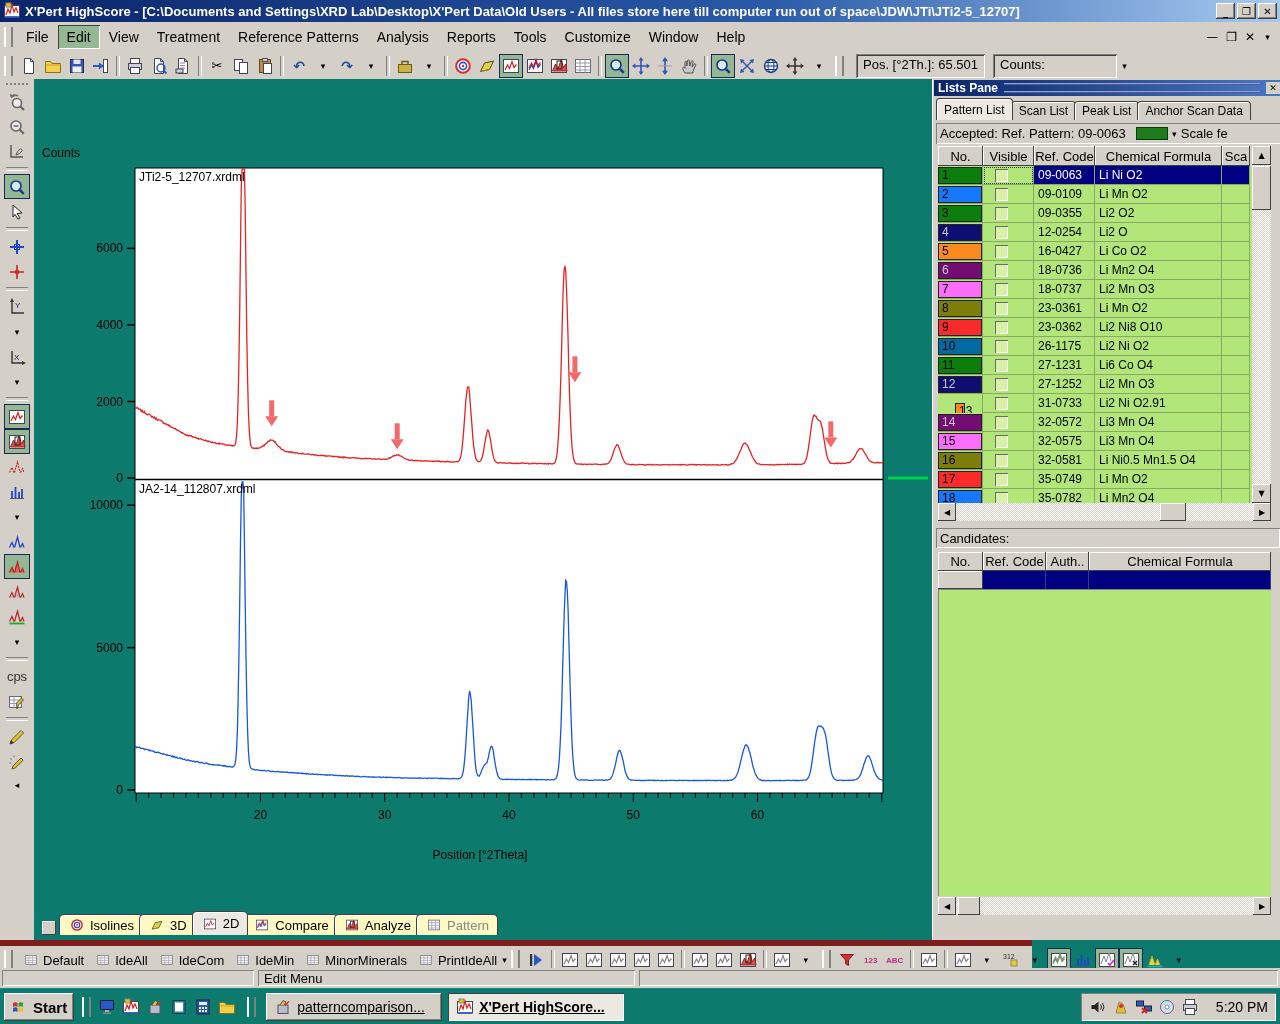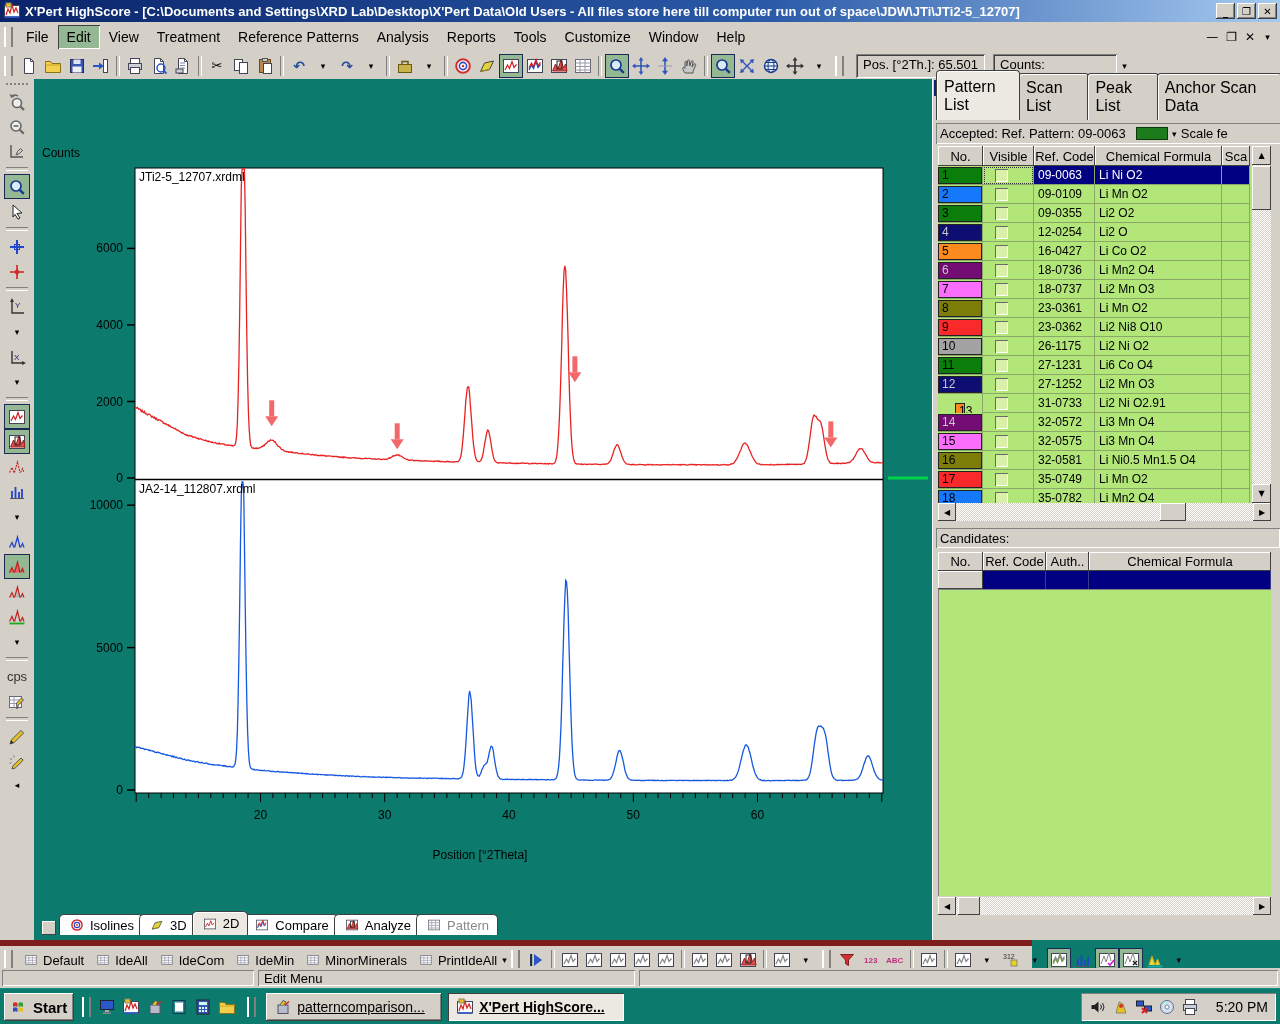--- a/index.html
+++ b/index.html
@@ -40,40 +40,40 @@
   
   #leftbar{position:absolute;left:0;top:79px;width:34px;height:861px;background:#d4d0c8;
     border-right:1px solid #808080;display:flex;flex-direction:column;align-items:center;padding-top:4px;}
   #leftbar .tbi{width:26px;height:25px;}
   .vsep{height:2px;width:22px;margin:3px 0;border-top:1px solid #808080;border-bottom:1px solid #fff;}
   
   #workspace{position:absolute;left:34px;top:79px;width:898px;height:861px;background:#0c7b6e;}
   #chart-svg{position:absolute;left:0;top:0;}
   
   #view-tabs{position:absolute;left:8px;top:833px;height:23px;display:flex;align-items:flex-end;}
-  .vtab{height:20px;background:#ffffff;border:1px solid #404040;border-bottom:none;
+  .vtab{height:20px;background:#fef9c3;border:1px solid #404040;border-bottom:none;
     border-top-left-radius:5px;border-top-right-radius:5px;display:flex;align-items:center;
     padding:0 8px;font-size:13px;margin-right:-4px;box-shadow:inset 1px 1px 0 #fff;color:#000;}
   .vtab .ticn{margin-right:4px;display:flex;}
   .vtab.active{height:23px;background:#ece9e2;z-index:5;font-weight:normal;}
   .vtab.disabled{color:#8a8a8a;}
   .vtab-lead{width:14px;height:14px;background:#d4d0c8;box-shadow:inset -1px -1px 0 #404040,inset 1px 1px 0 #fff;margin-right:3px;}
   
   #lists-pane{position:absolute;left:932px;top:79px;width:348px;height:861px;background:#d4d0c8;
     box-shadow:inset 1px 0 0 #fff;font-size:13px;color:#000;}
   #lp-title{position:absolute;left:2px;top:1px;width:344px;height:16px;
     background:linear-gradient(90deg,#0a246a,#4a76c8);color:#fff;font-weight:bold;font-size:12px;
     display:flex;align-items:center;padding-left:4px;}
   #lp-title .gripline{flex:1;height:6px;margin:0 6px;border-top:2px ridge #8aa2d0;border-bottom:2px ridge #8aa2d0;}
   #lp-close{width:14px;height:12px;background:#d4d0c8;color:#000;font-size:9px;display:flex;align-items:center;
     justify-content:center;margin-right:2px;font-family:"DejaVu Sans",sans-serif;}
   #lp-tabs{position:absolute;left:4px;top:20px;height:21px;display:flex;align-items:flex-end;}
   .lptab{height:18px;background:#d4d0c8;border:1px solid #404040;border-bottom:none;
-    border-top-left-radius:4px;border-top-right-radius:4px;padding:14px 7px;display:flex;align-items:center;
-    font-size:16px;margin-right:-2px;box-shadow:inset 1px 1px 0 #fff;}
+    border-top-left-radius:4px;border-top-right-radius:4px;padding:0 7px;display:flex;align-items:center;
+    font-size:12px;margin-right:-2px;box-shadow:inset 1px 1px 0 #fff;}
   .lptab.active{height:21px;background:#ece9e2;z-index:4;}
   #lp-accepted{position:absolute;left:4px;top:44px;width:340px;height:21px;display:flex;align-items:center;
     padding:0 4px;font-size:13px;white-space:nowrap;overflow:hidden;}
   #lp-swatch{width:30px;height:11px;background:#1c7c1c;border:1px solid #0a3a0a;margin-left:10px;flex:0 0 auto;}
   #lp-accepted .ddc{margin:0 2px;}
   .ptable-head{position:absolute;left:6px;top:67px;height:20px;display:flex;}
   .hcell{background:#d4d0c8;box-shadow:inset -1px -1px 0 #404040,inset 1px 1px 0 #fff;
     display:flex;align-items:center;justify-content:center;font-size:13px;flex:0 0 auto;}
   #pattern-rows{position:absolute;left:6px;top:87px;width:314px;height:337px;overflow:hidden;background:#b2e678;}
   .prow{display:flex;height:19px;}
@@ -799,21 +799,21 @@
           </span>
           <span class="pcell" style="width: 51px; padding: 0px;">
             <span class="cbx"></span>
           </span>
           <span class="pcell" style="width: 61px;">23-0362</span>
           <span class="pcell" style="width: 127px;">Li2 Ni8 O10</span>
           <span class="pcell" style="width: 28px;"></span>
         </div>
         <div class="prow">
           <span class="pcell" style="width: 45px; padding: 0px;">
-            <span class="chip" style="background:#a3a3a3">10</span>
+            <span class="chip" style="background:#0369a1">10</span>
           </span>
           <span class="pcell" style="width: 51px; padding: 0px;">
             <span class="cbx"></span>
           </span>
           <span class="pcell" style="width: 61px;">26-1175</span>
           <span class="pcell" style="width: 127px;">Li2 Ni O2</span>
           <span class="pcell" style="width: 28px;"></span>
         </div>
         <div class="prow">
           <span class="pcell" style="width: 45px; padding: 0px;">

